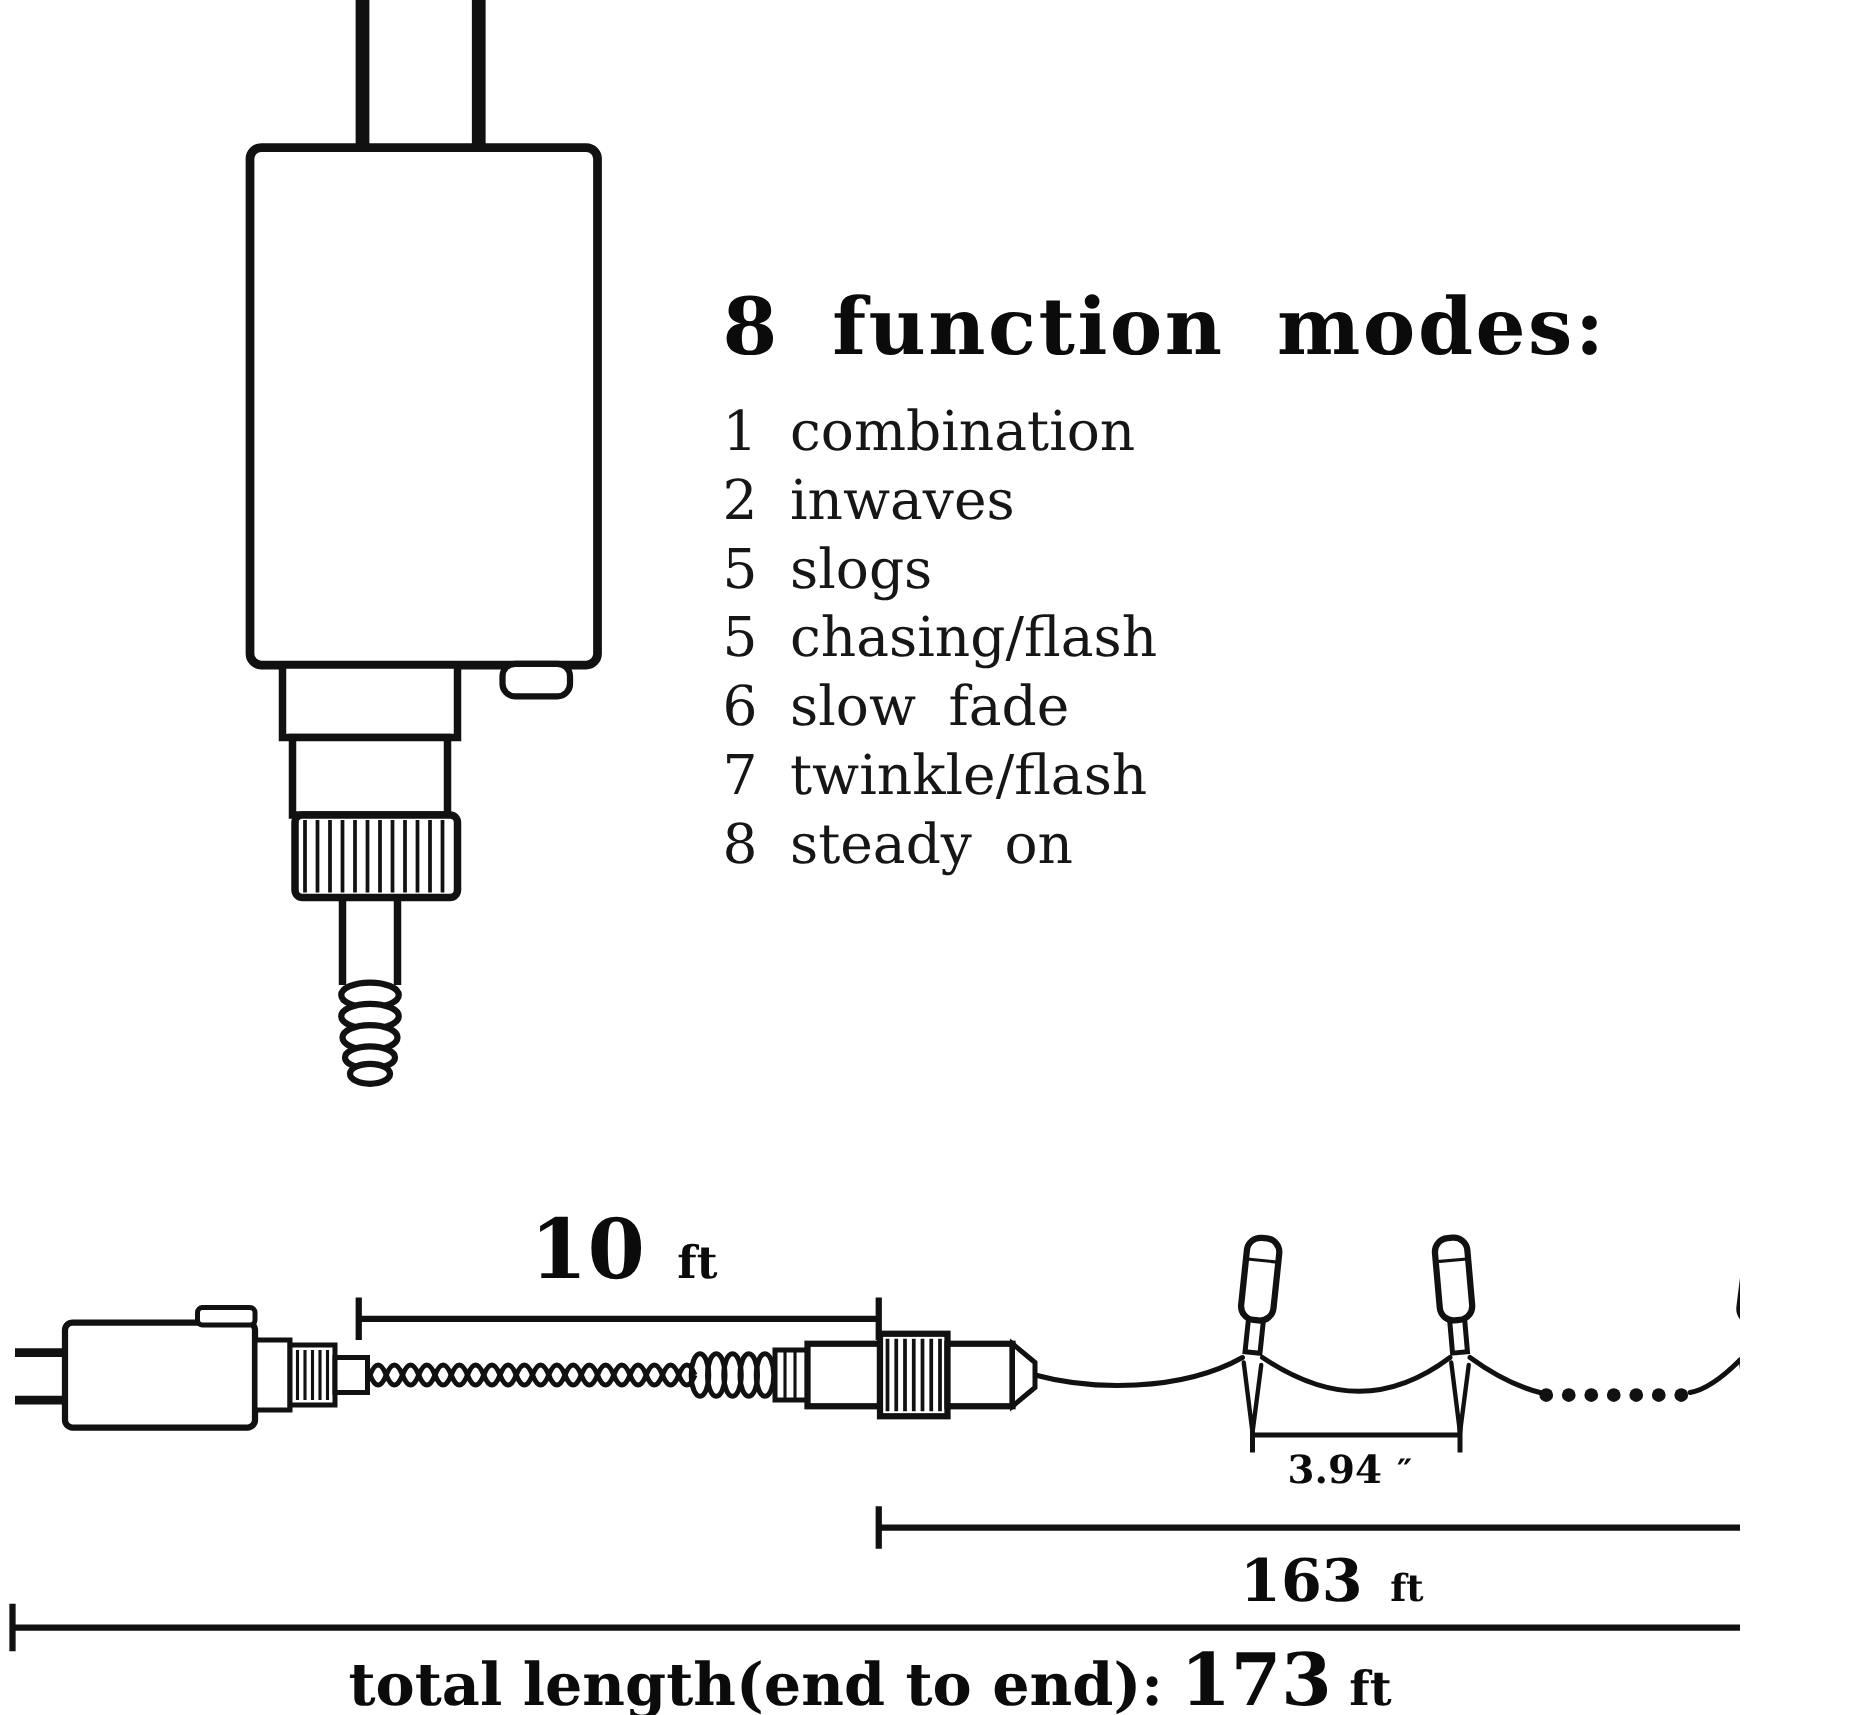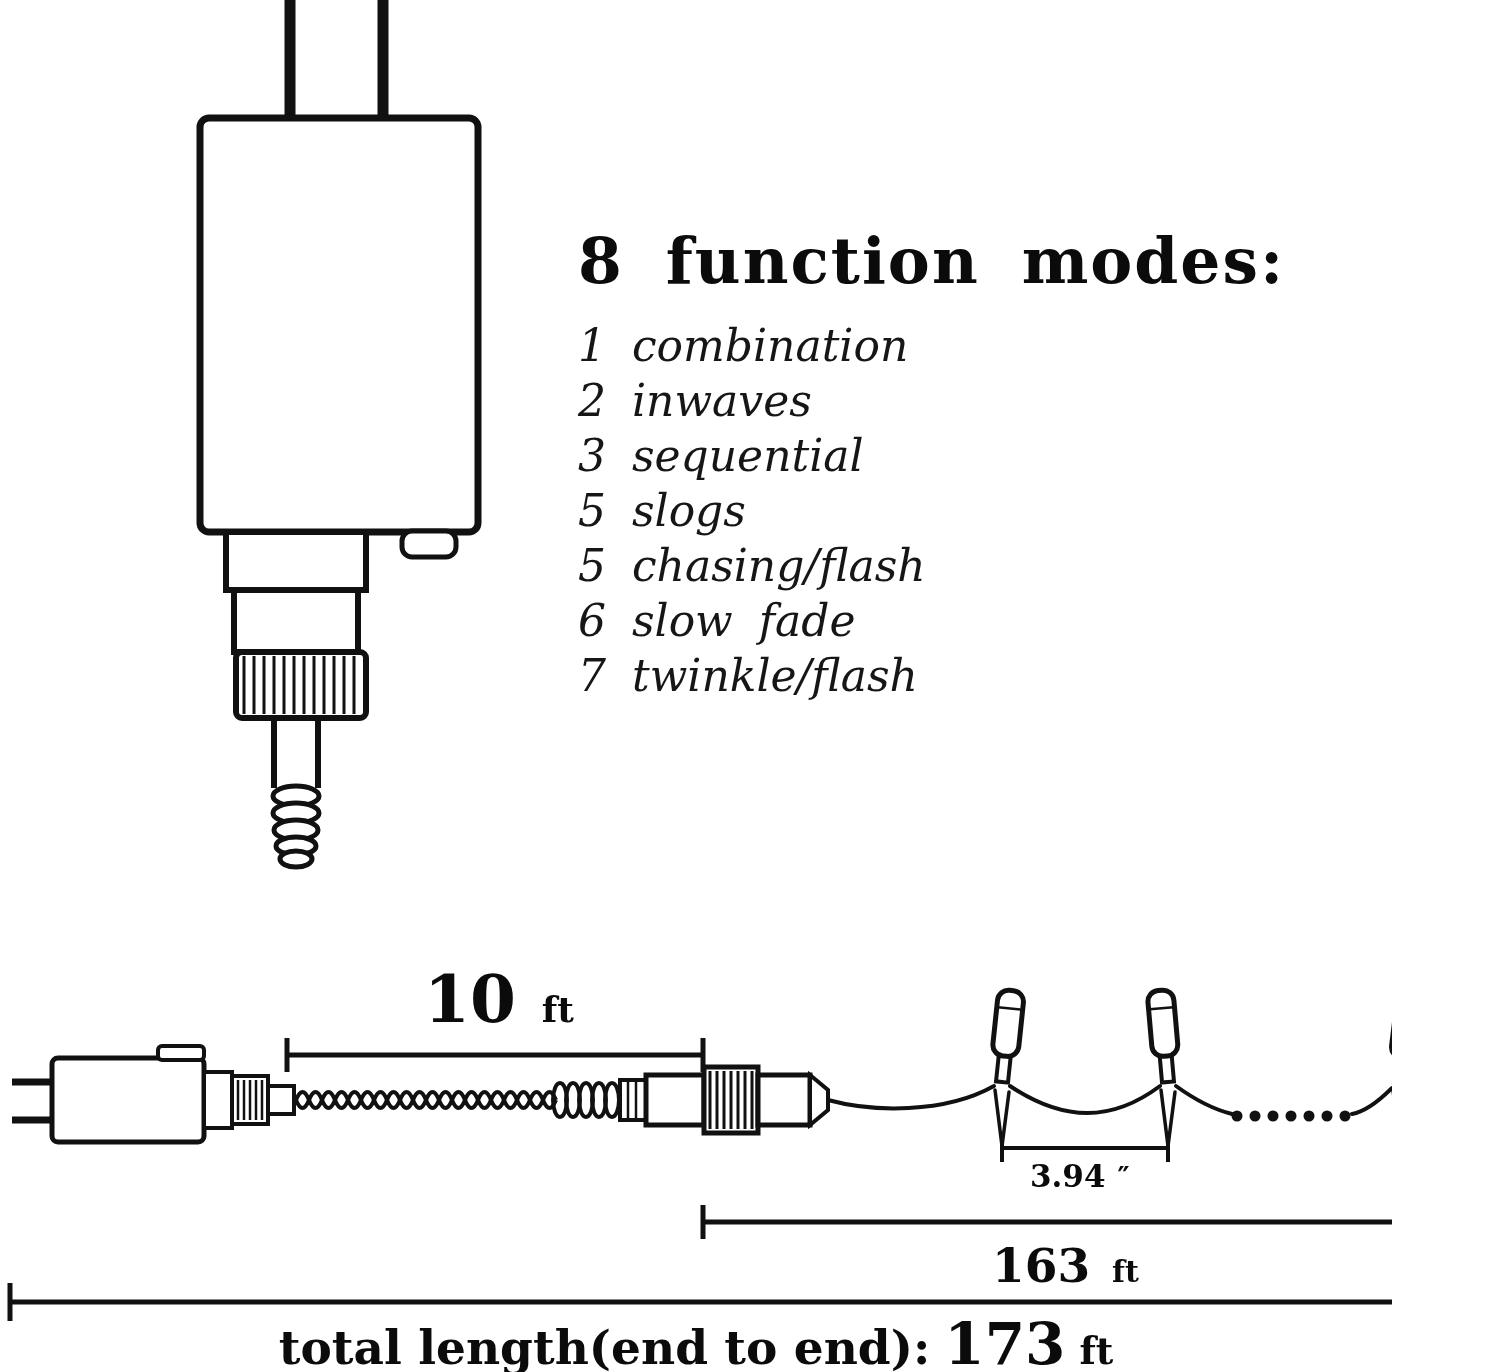--- a/index.html
+++ b/index.html
@@ -28,21 +28,20 @@
     color: #0b0b0b;
     white-space: nowrap;
   }
   .modes-list { list-style: none; margin-top: 20px; }
   .modes-list li {
     font-size: 44px;
     line-height: 55px;
     word-spacing: 12px;
     color: #161616;
     white-space: nowrap;
-    font-style: italic;
   }
 
   
   .dim {
     position: absolute;
     display: flex;
     align-items: baseline;
     font-weight: 700;
     color: #0b0b0b;
     white-space: nowrap;
@@ -110,25 +109,25 @@
         <ellipse cx="118" cy="859" rx="16" ry="8" fill="#fff"></ellipse>
       </g>
     </g>
   </svg>
 
   <div class="modes">
     <div class="modes-heading">8 function modes:</div>
     <ul class="modes-list">
       <li>1 combination</li>
       <li>2 inwaves</li>
-      <li>3 sequential</li>
       <li>5 slogs</li>
       <li>5 chasing/flash</li>
       <li>6 slow fade</li>
       <li>7 twinkle/flash</li>
+      <li>8 steady on</li>
     </ul>
   </div>
 
   <svg class="string-svg" width="1500" height="422" viewBox="0 0 1500 422">
     <g fill="none" stroke="#111">
 
       <g stroke-width="4">
         <path d="M296 150 q6.5 -16 13 0 6.5 16 13 0 6.5 -16 13 0 6.5 16 13 0 6.5 -16 13 0 6.5 16 13 0 6.5 -16 13 0 6.5 16 13 0 6.5 -16 13 0 6.5 16 13 0 6.5 -16 13 0 6.5 16 13 0 6.5 -16 13 0 6.5 16 13 0 6.5 -16 13 0 6.5 16 13 0 6.5 -16 13 0 6.5 16 13 0 6.5 -16 13 0 6.5 16 13 0"></path>
         <path d="M296 150 q6.5 16 13 0 6.5 -16 13 0 6.5 16 13 0 6.5 -16 13 0 6.5 16 13 0 6.5 -16 13 0 6.5 16 13 0 6.5 -16 13 0 6.5 16 13 0 6.5 -16 13 0 6.5 16 13 0 6.5 -16 13 0 6.5 16 13 0 6.5 -16 13 0 6.5 16 13 0 6.5 -16 13 0 6.5 16 13 0 6.5 -16 13 0 6.5 16 13 0 6.5 -16 13 0"></path>
       </g>

